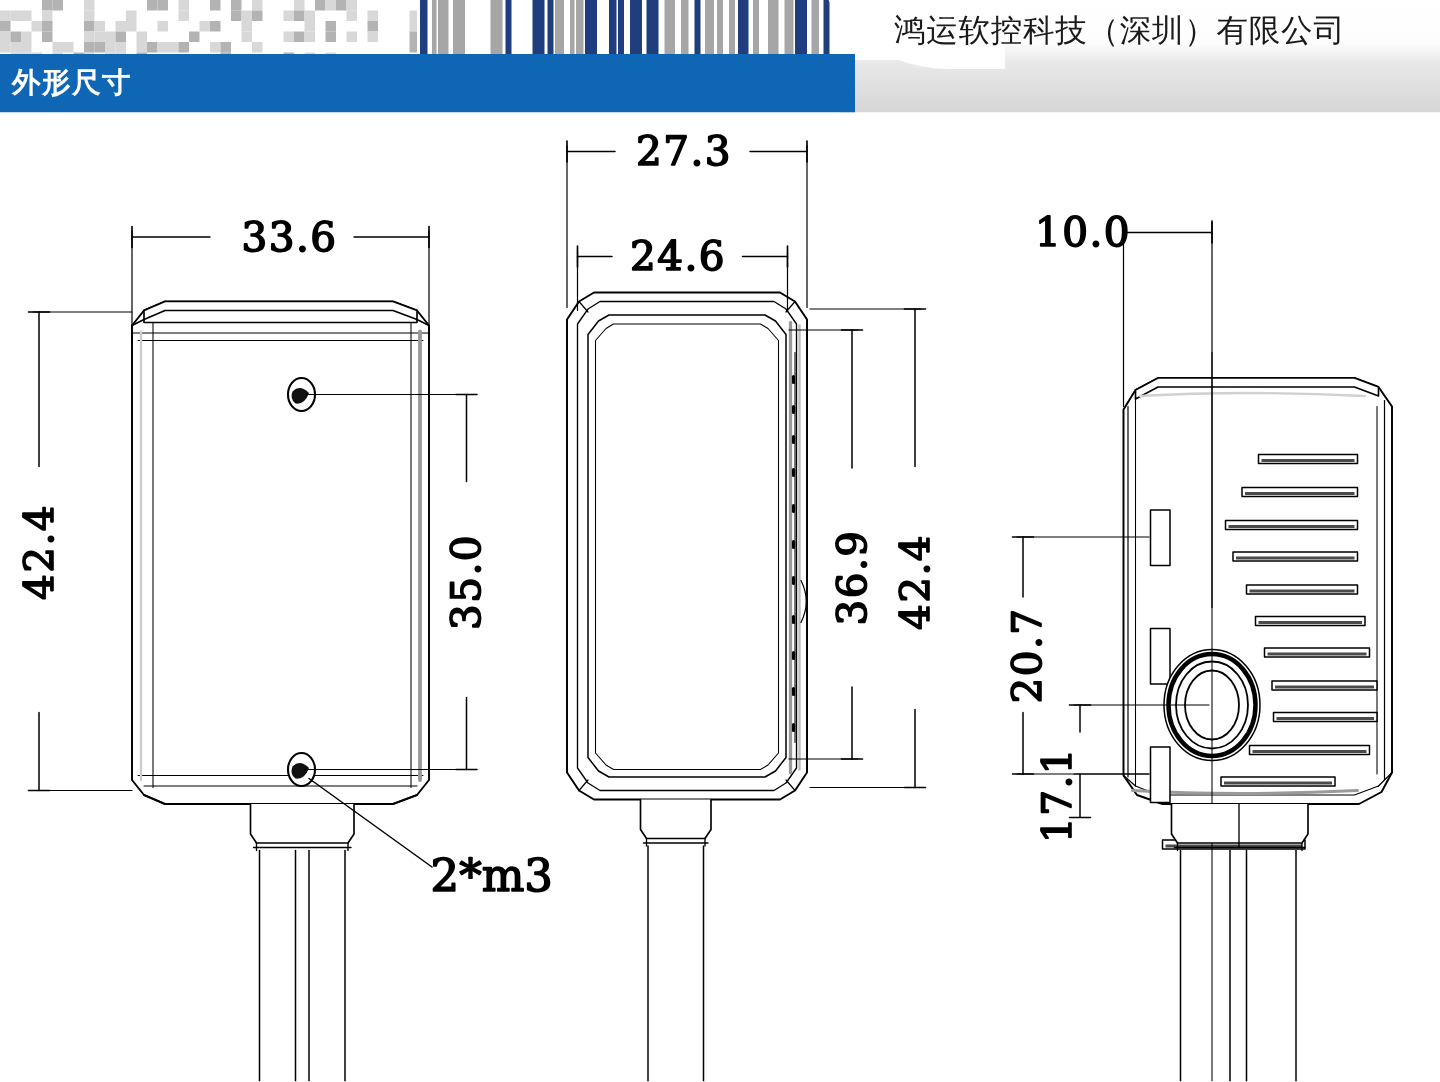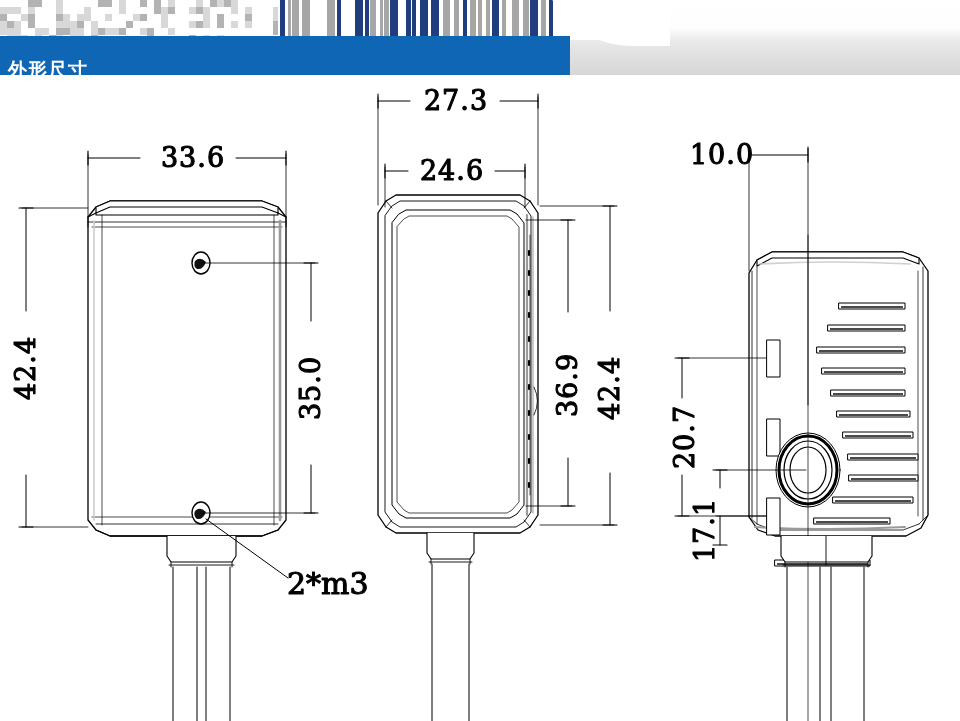--- a/index.html
+++ b/index.html
@@ -42,21 +42,21 @@
     font-family:"DejaVu Serif","Liberation Serif",serif;
     font-size:21px;color:#1a1a1a;line-height:32px;letter-spacing:0.5px;
     white-space:nowrap;
   }
 
   .title-bar{
     position:absolute;left:0;top:36px;width:570px;height:39px;
     background:#0f66b4;
   }
   .title-bar-text{
-    position:absolute;left:8px;top:54px;
+    position:absolute;left:8px;top:40px;
     font-family:"DejaVu Sans","Liberation Sans",sans-serif;
     font-size:19px;font-weight:bold;color:#ffffff;line-height:31px;
     letter-spacing:1px;white-space:nowrap;
   }
 
   
   .drawing{position:absolute;left:0;top:75px;width:960px;height:646px;}
   .drawing svg{display:block;}
 
   .dimtxt{
@@ -204,20 +204,21 @@
         <i style="left:263px;width:5px;background:#a6a6a6"></i>
         <i style="left:271px;width:4px;background:#203e7d"></i>
         <i style="left:278px;width:2px;background:#203e7d"></i>
         <i style="left:281px;width:6px;background:#a6a6a6"></i>
         <i style="left:289px;width:5px;background:#a6a6a6"></i>
       </div>
 
     <div class="hdr-swoosh"></div>
     <div class="hdr-swoosh2"></div>
 
+    <div class="company-name">鸿运软控科技（深圳）有限公司</div>
 
     <div class="title-bar"></div>
     <div class="title-bar-text">外形尺寸</div>
   </div>
 
   <div class="drawing">
   <svg width="960" height="646" viewBox="0 0 960 646" xmlns="http://www.w3.org/2000/svg">
     <g fill="none" stroke="#000" stroke-width="1.1" stroke-linejoin="round" stroke-linecap="round">
 
     <g>

